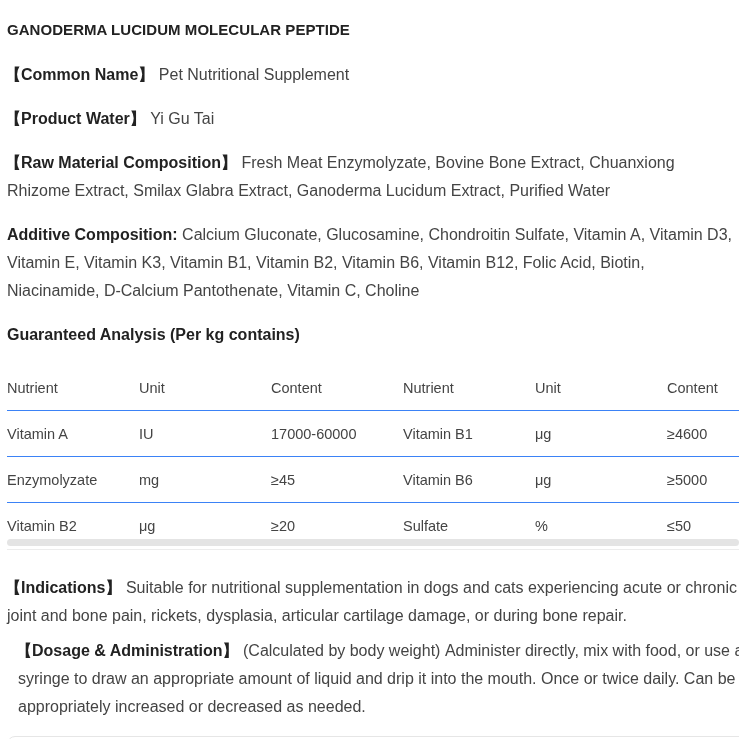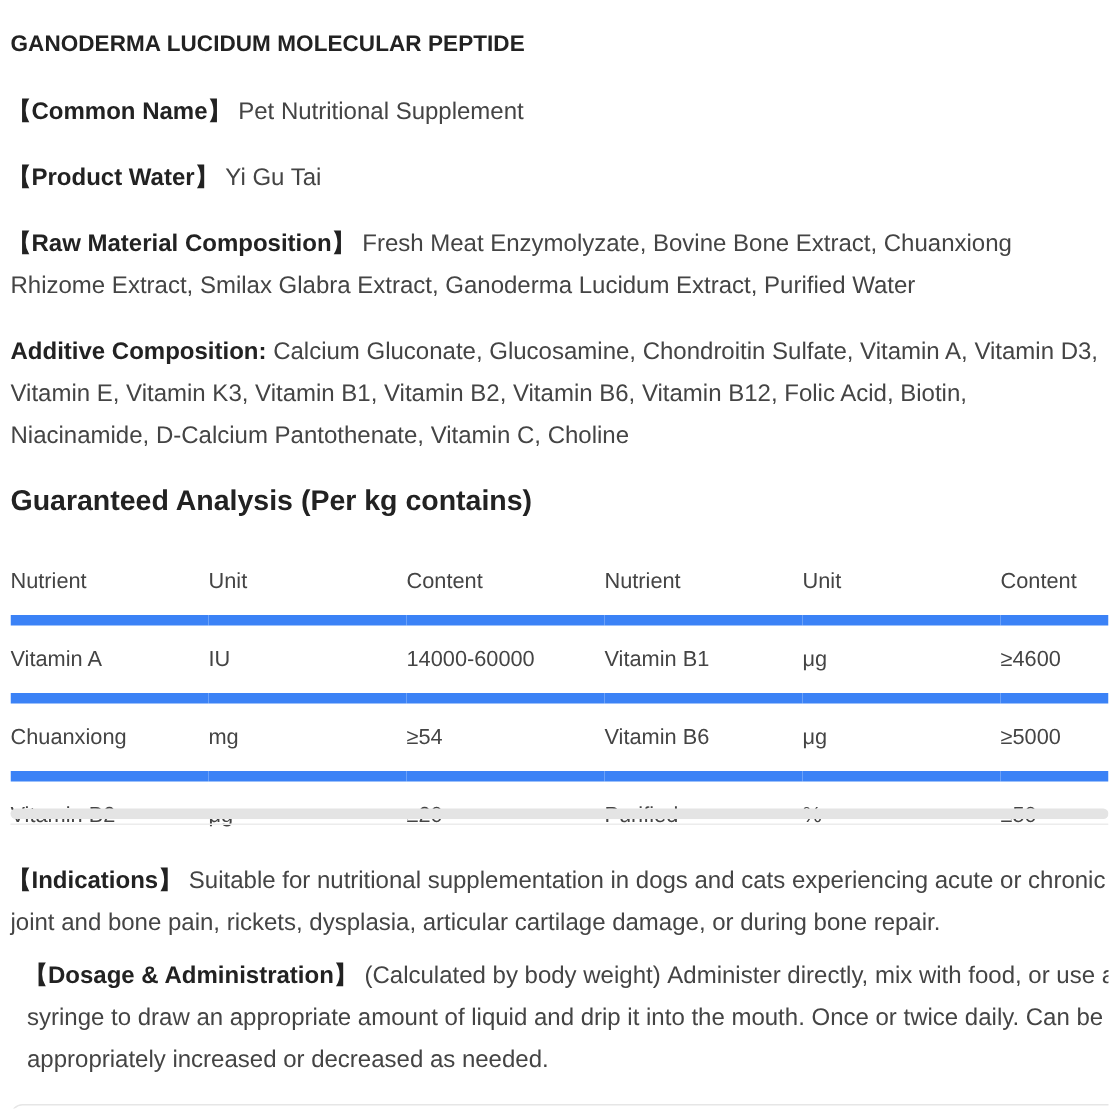--- a/index.html
+++ b/index.html
@@ -48,21 +48,21 @@
       margin-left: -2px;
     }
     .p-common { top: 61px; }
     .p-product { top: 105px; }
     .p-raw { top: 149px; }
     .p-additive { top: 221px; }
     .section-heading {
       position: absolute;
       left: 0;
       top: 321px;
-      font-size: 19px;
+      font-size: 16px;
       line-height: 28px;
       font-weight: bold;
       color: #222222;
     }
     .table-wrap {
       position: absolute;
       left: 0;
       top: 365px;
       width: 732px;
       overflow: hidden;
@@ -73,21 +73,21 @@
       font-size: 14.5px;
       color: #444444;
     }
     table.analysis th,
     table.analysis td {
       text-align: left;
       font-weight: normal;
       padding: 0;
       height: 45px;
       vertical-align: middle;
-      border-bottom: 7px solid #3b82f6;
+      border-bottom: 1px solid #3b82f6;
       white-space: nowrap;
     }
     table.analysis tr:last-child td {
       border-bottom: none;
       margin-left: 28px;
     }
     table.analysis th { height: 45px; }
     .c1 { width: 132px; }
     .c2 { width: 132px; }
     .c3 { width: 132px; }
@@ -162,38 +162,38 @@
           <th class="c3">Content</th>
           <th class="c4">Nutrient</th>
           <th class="c5">Unit</th>
           <th class="c6">Content</th>
         </tr>
       </thead>
       <tbody>
         <tr>
           <td>Vitamin A</td>
           <td>IU</td>
-          <td>14000-60000</td>
+          <td>17000-60000</td>
           <td>Vitamin B1</td>
           <td>μg</td>
           <td>≥4600</td>
         </tr>
         <tr>
-          <td>Chuanxiong</td>
+          <td>Enzymolyzate</td>
           <td>mg</td>
-          <td>≥54</td>
+          <td>≥45</td>
           <td>Vitamin B6</td>
           <td>μg</td>
           <td>≥5000</td>
         </tr>
         <tr>
           <td>Vitamin B2</td>
           <td>μg</td>
           <td>≥20</td>
-          <td>Purified</td>
+          <td>Sulfate</td>
           <td>%</td>
           <td>≤50</td>
         </tr>
       </tbody>
     </table>
   </div>
 
   <div class="scrollbar"></div>
   <div class="scroll-line"></div>
 

